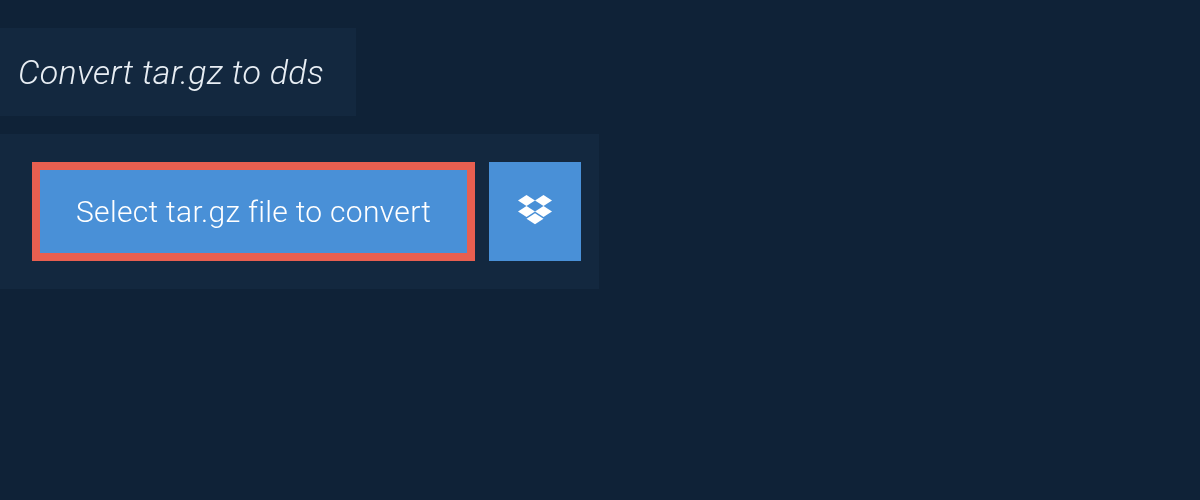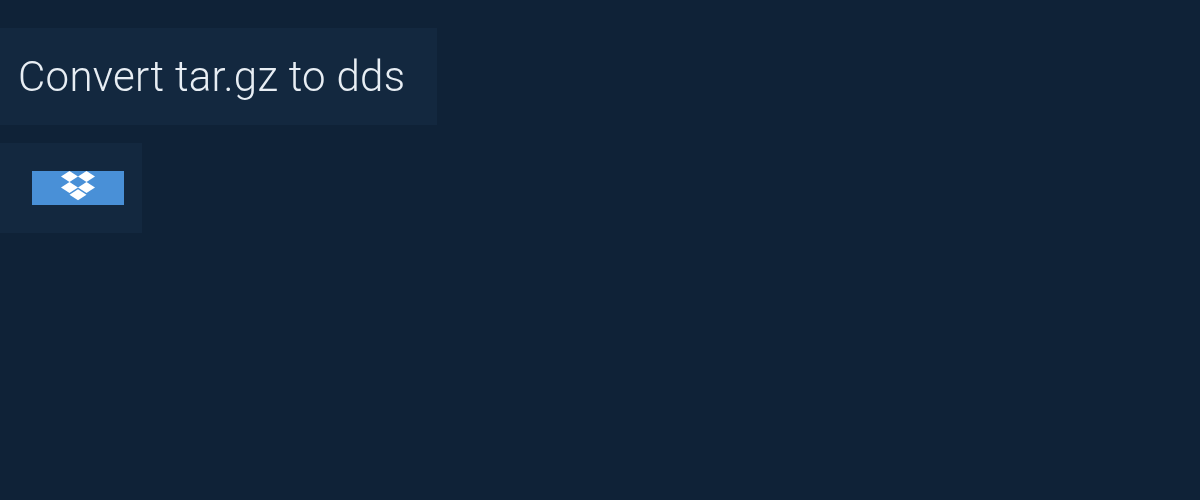--- a/index.html
+++ b/index.html
@@ -15,23 +15,24 @@
       overflow: hidden;
     }
     .header-tab {
       background: #13283f;
       display: inline-block;
       padding: 24px 32px 24px 18px;
       margin-top: 28px;
     }
     .header-title {
       color: #e8eef4;
-      font-size: 42px;
+      font-size: 34px;
       font-weight: 300;
       letter-spacing: 0.3px;
+      font-style: italic;
     }
     .action-panel {
       background: #13283f;
       padding: 28px 18px 28px 32px;
       margin-top: 18px;
       display: flex;
       gap: 14px;
       width: fit-content;
     }
     .select-button {
@@ -63,20 +64,23 @@
 </head>
 <body>
 
 
 
 <div class="header-tab">
   <h1 class="header-title">Convert tar.gz to dds</h1>
 </div>
 
 <div class="action-panel">
+  <div class="select-button">
+    <span>Select tar.gz file to convert</span>
+  </div>
   <div class="dropbox-button">
     <span>
       <svg class="dropbox-icon" viewBox="0 0 34 30" fill="#ffffff">
         <path d="M8.5 0 L0 5.5 L8.5 11 L17 5.5 Z"></path>
         <path d="M25.5 0 L17 5.5 L25.5 11 L34 5.5 Z"></path>
         <path d="M0 16.5 L8.5 22 L17 16.5 L8.5 11 Z"></path>
         <path d="M17 16.5 L25.5 22 L34 16.5 L25.5 11 Z"></path>
         <path d="M8.5 23.8 L17 29.3 L25.5 23.8 L17 18.3 Z"></path>
       </svg>
     </span>

